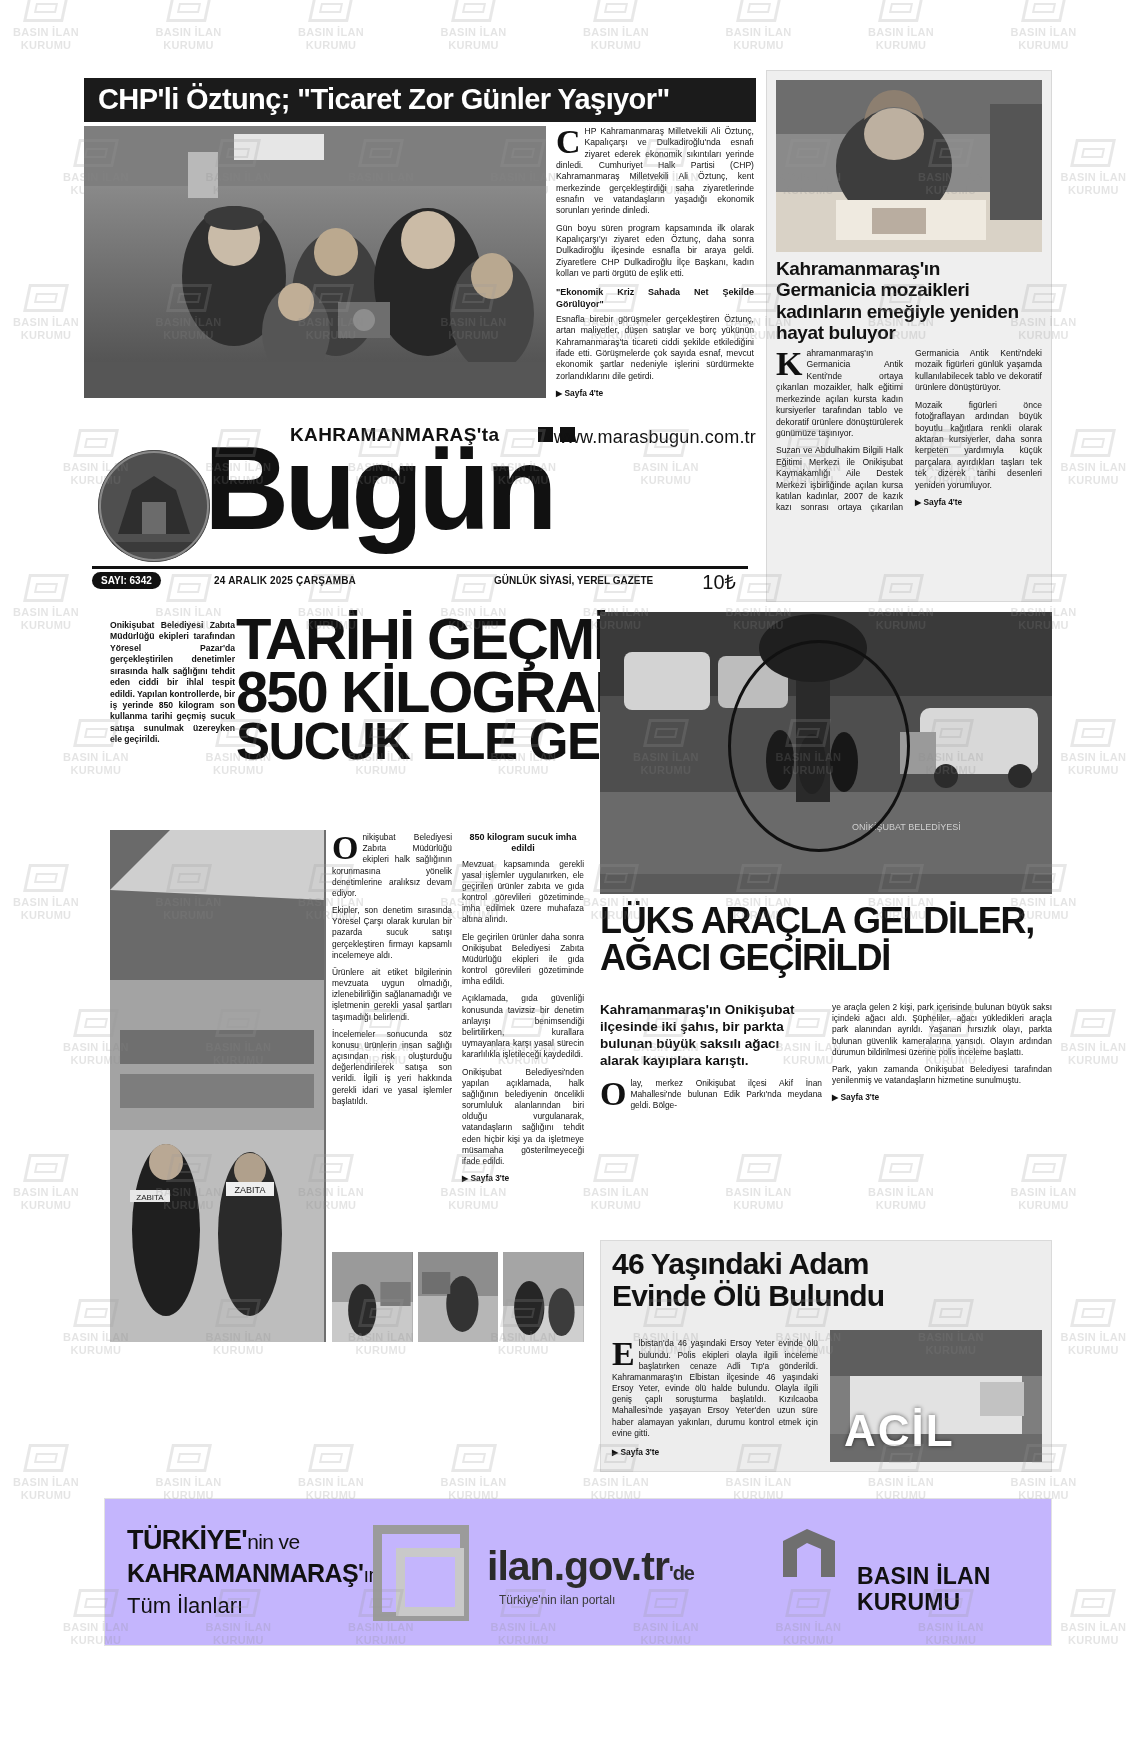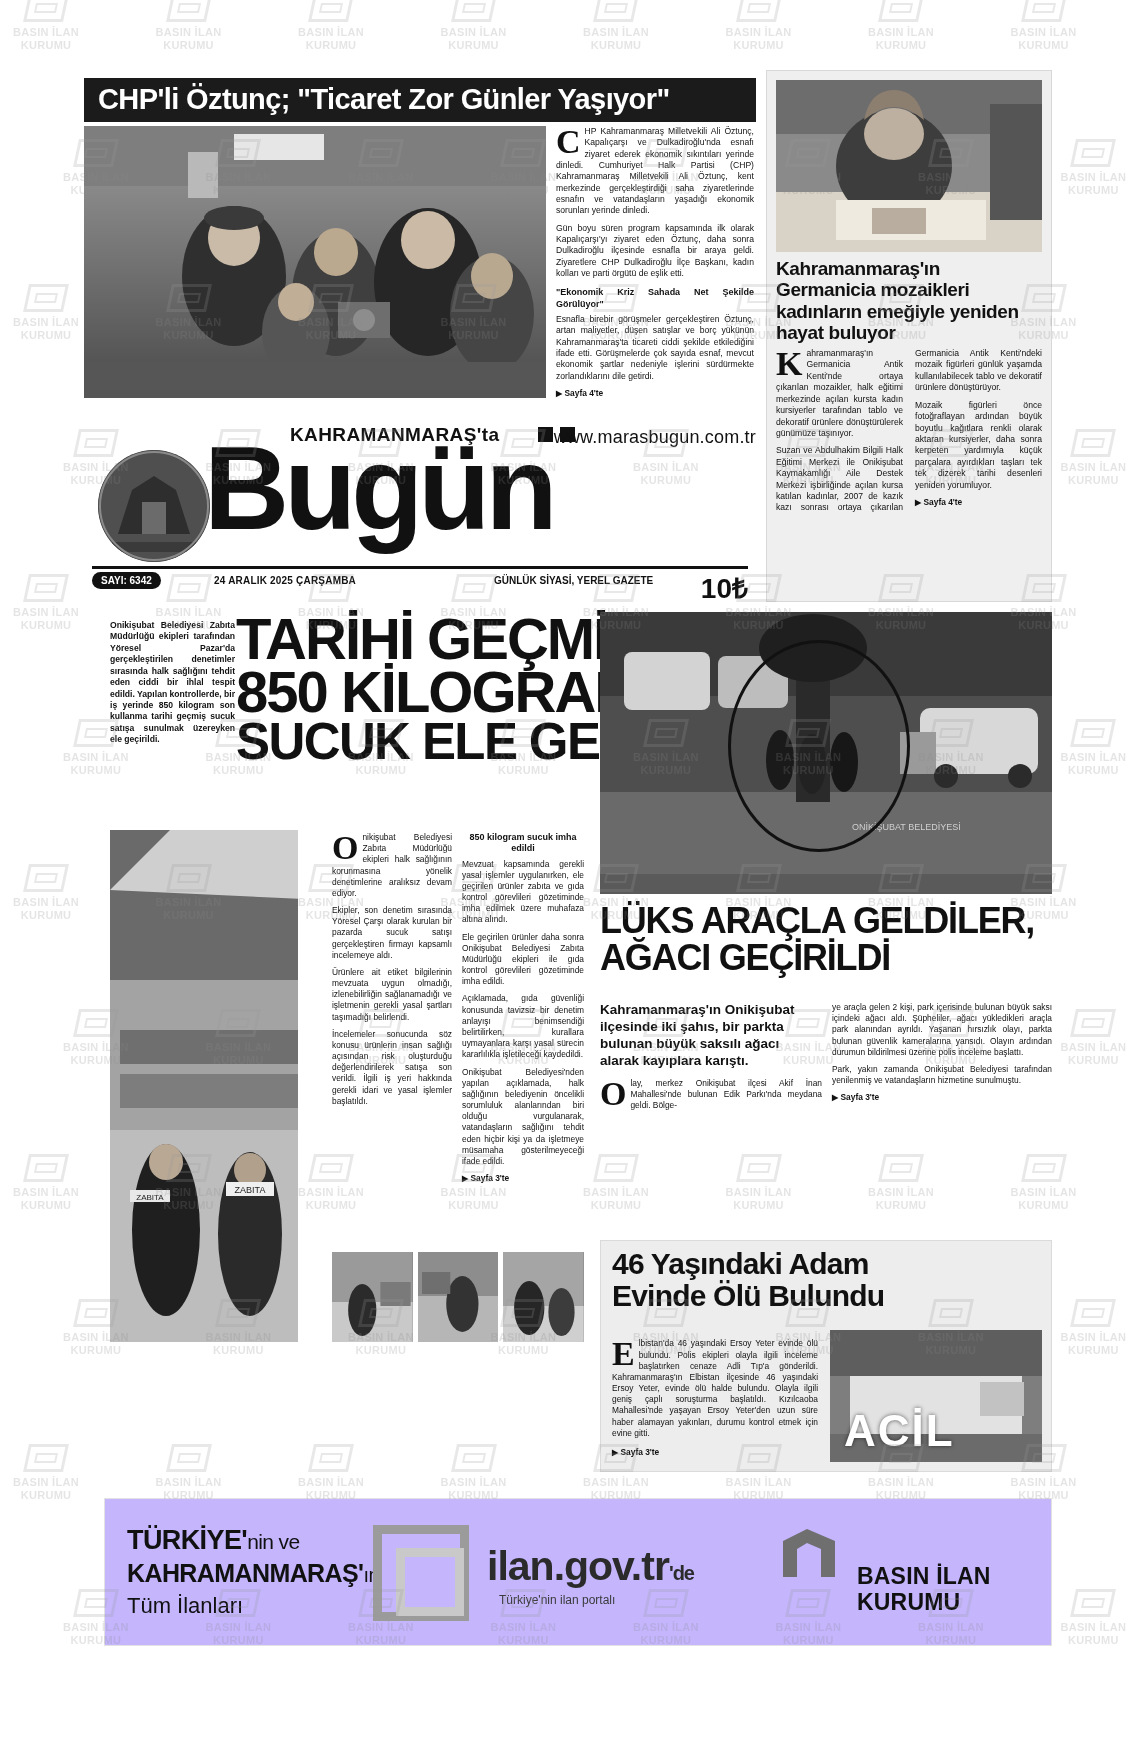--- a/index.html
+++ b/index.html
@@ -113,40 +113,40 @@
     border-radius:50%; background:#4a4a4a; overflow:hidden;
   }
   .mast-rule{ position:absolute; left:8px; top:152px; width:656px; height:3px; background:#111; }
   .mast-foot{ position:absolute; left:8px; top:158px; width:656px; height:20px; font-size:10px; }
   .sayi{
     position:absolute; left:0; top:0; background:#111; color:#fff;
     font-size:10px; font-weight:700; padding:3px 9px; border-radius:9px;
   }
   .mast-date{ position:absolute; left:122px; top:3px; font-size:10px; font-weight:700; letter-spacing:.2px;}
   .mast-type{ position:absolute; left:402px; top:3px; font-size:10px; font-weight:700; }
-  .mast-price{ position:absolute; right:0; top:-4px; font-size:28px; font-weight:700; }
+  .mast-price{ position:absolute; right:12px; top:-4px; font-size:20px; font-weight:400; }
 
   
   .tl-intro{
     position:absolute; left:110px; top:620px; width:125px; height:130px;
     font-size:8.6px; line-height:1.33; font-weight:700; text-align:justify;
   }
   .big-title{
     position:absolute; left:236px; top:612px; width:520px;
     font-size:0;
   }
   .big-title .ln{
     display:block; font-weight:700; letter-spacing:-2px; line-height:.92;
     color:#111; white-space:nowrap;
   }
   .big-title .l1{ font-size:58px; }
   .big-title .l2{ font-size:58px; }
   .big-title .l3{ font-size:51px; letter-spacing:-1.6px; }
 
-  .sucuk-photo{ position:absolute; left:110px; top:830px; width:188px; height:512px; }
+  .sucuk-photo{ position:absolute; left:110px; top:830px; width:216px; height:512px; }
   .sucuk-col1{
     position:absolute; left:332px; top:832px; width:120px; height:412px;
     font-size:8.4px; line-height:1.33; text-align:justify;
   }
   .sucuk-col2{
     position:absolute; left:462px; top:832px; width:122px; height:412px;
     font-size:8.4px; line-height:1.33; text-align:justify;
   }
   .sucuk-col2 .hd{ font-weight:700; font-size:9px; text-align:center; margin:0 0 5px 0; line-height:1.2;}
   .sucuk-col1 p, .sucuk-col2 p{ margin:0 0 6px 0; }

